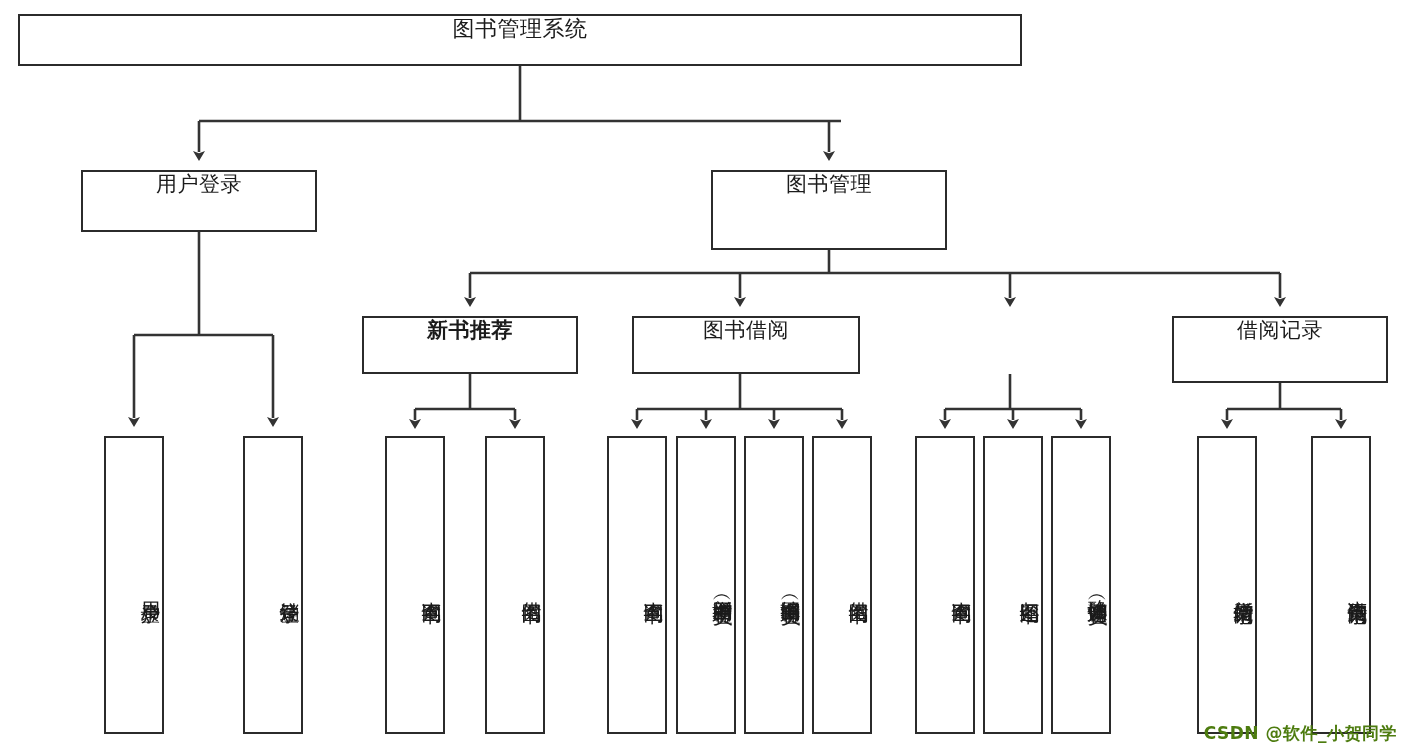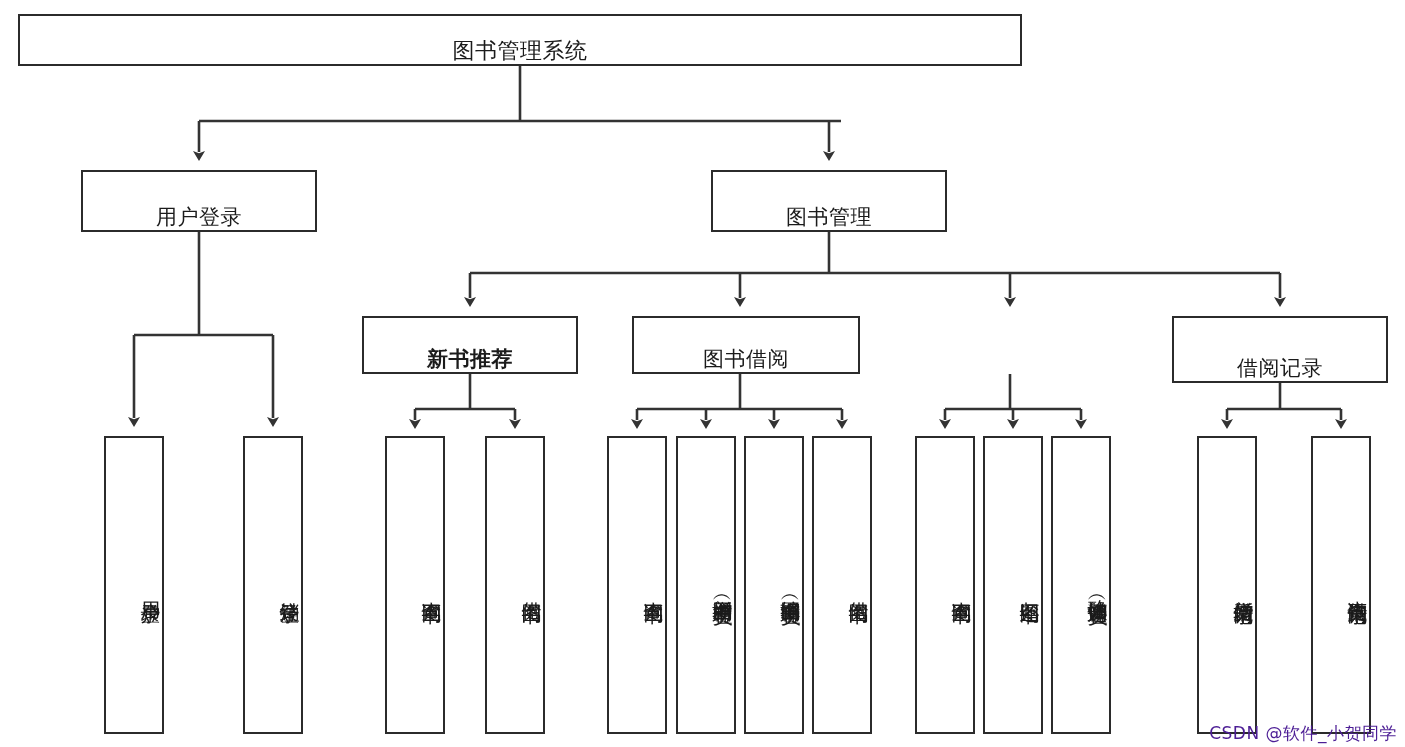--- a/index.html
+++ b/index.html
@@ -26,21 +26,21 @@
     width: 1405px;
     height: 747px;
     pointer-events: none;
   }
   .node {
     position: absolute;
     box-sizing: border-box;
     background: #ffffff;
     border: 2.5px solid #2b2b2b;
     display: flex;
-    align-items: flex-end;
+    align-items: flex-start;
     justify-content: center;
     text-align: center;
     color: #1b1b1b;
   }
   .node.horiz {
     font-size: 21px;
     letter-spacing: 0.5px;
     line-height: 1.2;
   }
   .node.root {
@@ -57,24 +57,25 @@
     justify-content: center;
   }
   .node .label {
     display: block;
   }
   .watermark {
     position: absolute;
     right: 8px;
     bottom: 2px;
     font-size: 17px;
-    color: #4c1d95;
+    color: #4d7c0f;
     letter-spacing: 0.5px;
     white-space: nowrap;
     user-select: none;
+    font-weight: bold;
   }
 </style>
 </head>
 <body>
 
 <div id="canvas">
 
   <svg class="wires" viewBox="0 0 1405 747" xmlns="http://www.w3.org/2000/svg">
     <defs>
       <marker id="arrow" markerWidth="10" markerHeight="12" refX="1" refY="6" orient="auto" markerUnits="userSpaceOnUse">
@@ -125,21 +126,21 @@
     </g>
   </svg>
 
   <div class="node horiz root" style="left:18px; top:14px; width:1004px; height:52px;">
     <span class="label">图书管理系统</span>
   </div>
 
   <div class="node horiz" style="left:81px; top:170px; width:236px; height:62px;">
     <span class="label">用户登录</span>
   </div>
-  <div class="node horiz" style="left:711px; top:170px; width:236px; height:62px;">
+  <div class="node horiz" style="left:711px; top:170px; width:236px; height:80px;">
     <span class="label">图书管理</span>
   </div>
 
   <div class="node horiz" style="left:362px; top:316px; width:216px; height:58px;font-weight:bold;">
     <span class="label">新书推荐</span>
   </div>
   <div class="node horiz" style="left:632px; top:316px; width:228px; height:58px;">
     <span class="label">图书借阅</span>
   </div>
   <div class="node horiz" style="left:1172px; top:316px; width:216px; height:67px;">

